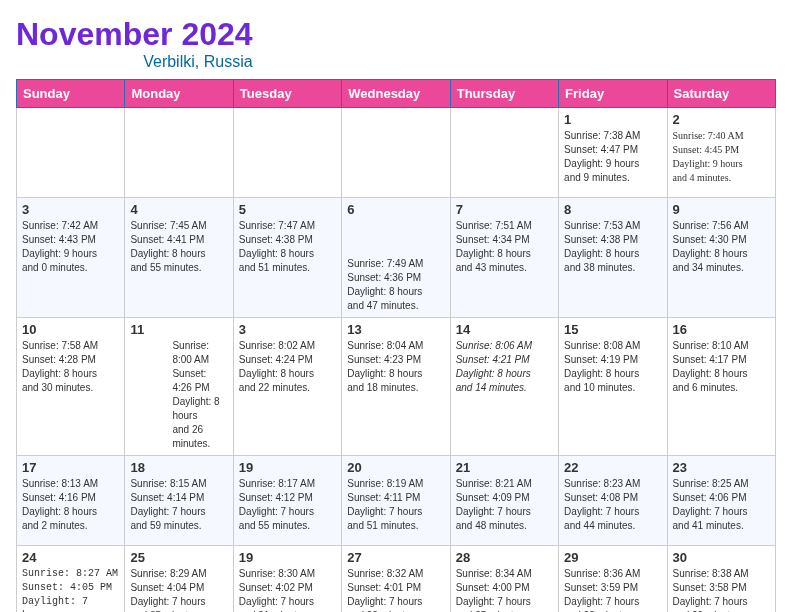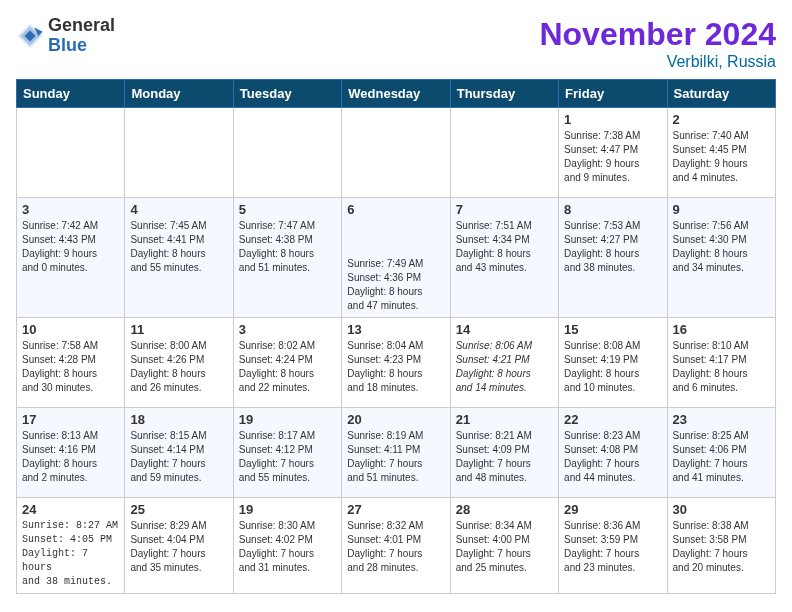--- a/index.html
+++ b/index.html
@@ -43,21 +43,21 @@
     .location {
       font-size: 16px;
       color: #0369a1;
     }
     table {
       width: 100%;
       border-collapse: collapse;
       table-layout: fixed;
     }
     thead tr th {
-      background-color: #0c4a6e;
+      background-color: #ec4899;
       color: #fff;
       text-align: left;
       padding: 6px 6px;
       font-size: 13px;
       font-weight: bold;
       border: 1px solid #2a6db5;
     }
     tbody tr td {
       border: 1px solid #ccc;
       vertical-align: top;
@@ -81,32 +81,20 @@
       color: #333;
     }
     .empty-cell {
       background: #fff !important;
     }
   </style>
 </head>
 <body>
 
 <div class="header-area">
-  <div class="logo">
-    <svg class="logo-icon" viewBox="0 0 40 40">
-      <polygon points="20,2 38,20 20,38 2,20" fill="#2a6db5" opacity="0.15"></polygon>
-      <polygon points="20,6 34,20 20,34 6,20" fill="#2a6db5" opacity="0.3"></polygon>
-      <polygon points="20,12 28,20 20,28 12,20" fill="#2a6db5"></polygon>
-      <polygon points="26,8 38,14 32,20" fill="#2a6db5"></polygon>
-    </svg>
-    <div class="logo-text">
-      <span class="logo-general">General</span><br>
-      <span class="logo-blue">Blue</span>
-    </div>
-  </div>
   <div class="title-area">
     <div class="month-title">November 2024</div>
     <div class="location">Verbilki, Russia</div>
   </div>
 </div>
 
 <table>
   <thead>
     <tr>
     <th>Sunday</th>
@@ -127,21 +115,21 @@
         <td class="empty-cell"></td>
         <td>
           <div class="day-number">1</div>
           <div class="day-info" style="white-space: pre-line;">Sunrise: 7:38 AM
 Sunset: 4:47 PM
 Daylight: 9 hours
 and 9 minutes.</div>
         </td>
         <td>
           <div class="day-number">2</div>
-          <div class="day-info" style="white-space: pre-line;">Sunrise: 7:40 AM
+          <div class="day-info" style="white-space: pre-line; font-family: Liberation Serif, serif;">Sunrise: 7:40 AM
 Sunset: 4:45 PM
 Daylight: 9 hours
 and 4 minutes.</div>
         </td>
       </tr>
       <tr>
         <td>
           <div class="day-number">3</div>
           <div class="day-info" style="white-space: pre-line;">Sunrise: 7:42 AM
 Sunset: 4:43 PM
@@ -172,21 +160,21 @@
         <td>
           <div class="day-number">7</div>
           <div class="day-info" style="white-space: pre-line;">Sunrise: 7:51 AM
 Sunset: 4:34 PM
 Daylight: 8 hours
 and 43 minutes.</div>
         </td>
         <td>
           <div class="day-number">8</div>
           <div class="day-info" style="white-space: pre-line;">Sunrise: 7:53 AM
-Sunset: 4:27 PM
+Sunset: 4:38 PM
 Daylight: 8 hours
 and 38 minutes.</div>
         </td>
         <td>
           <div class="day-number">9</div>
           <div class="day-info" style="white-space: pre-line;">Sunrise: 7:56 AM
 Sunset: 4:30 PM
 Daylight: 8 hours
 and 34 minutes.</div>
         </td>
@@ -194,21 +182,21 @@
       <tr>
         <td>
           <div class="day-number">10</div>
           <div class="day-info" style="white-space: pre-line;">Sunrise: 7:58 AM
 Sunset: 4:28 PM
 Daylight: 8 hours
 and 30 minutes.</div>
         </td>
         <td>
           <div class="day-number">11</div>
-          <div class="day-info" style="white-space: pre-line;">Sunrise: 8:00 AM
+          <div class="day-info" style="white-space: pre-line; margin-left: 42px;">Sunrise: 8:00 AM
 Sunset: 4:26 PM
 Daylight: 8 hours
 and 26 minutes.</div>
         </td>
         <td>
           <div class="day-number">3</div>
           <div class="day-info" style="white-space: pre-line;">Sunrise: 8:02 AM
 Sunset: 4:24 PM
 Daylight: 8 hours
 and 22 minutes.</div>

